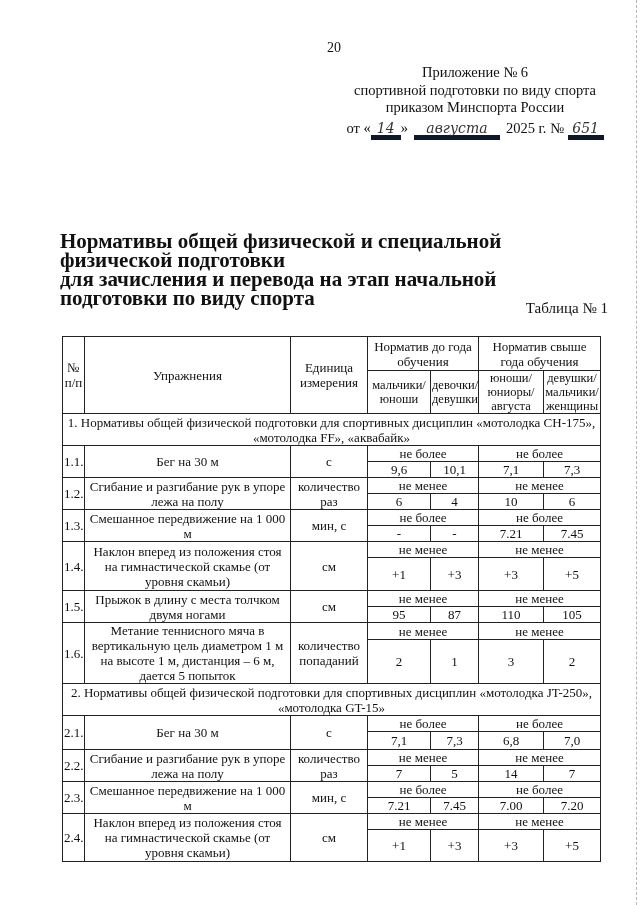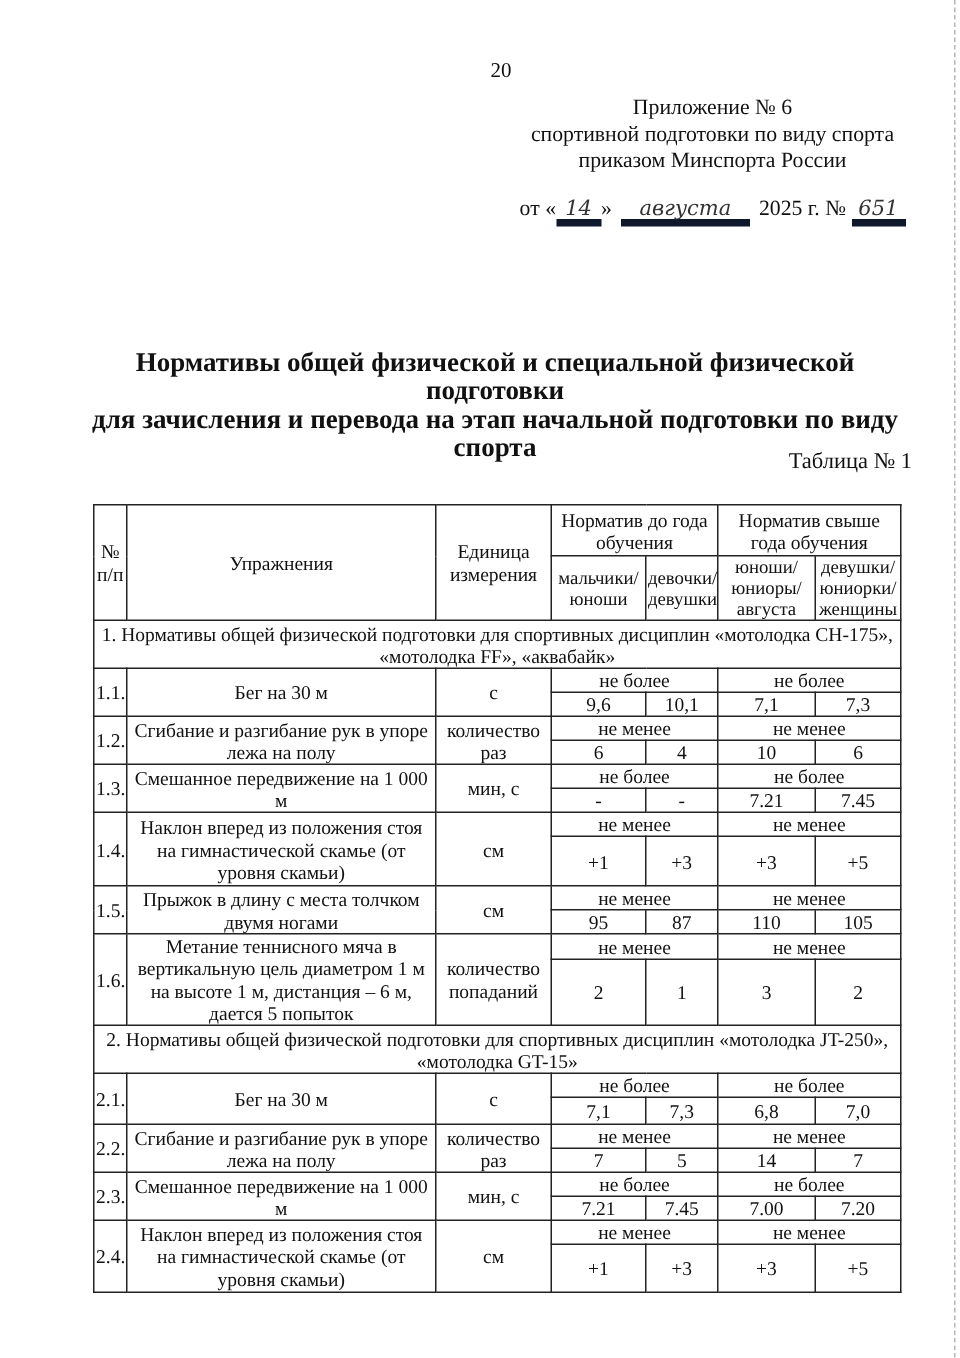--- a/index.html
+++ b/index.html
@@ -20,25 +20,25 @@
       position: absolute; top: 64px; left: 330px; width: 290px;
       text-align: center; font-size: 14.5px; line-height: 17.5px;
     }
     .approval .line { display: block; white-space: nowrap; }
     .hw {
       font-family: "DejaVu Serif", serif; font-style: italic;
       color: #333; font-size: 14px; display: inline-block;
       border-bottom: 5px solid #0f172a; line-height: 14px; text-align: center;
     }
     .hw.day { width: 30px; }
-    .hw.month { width: 86px; margin: 15px 6px; }
+    .hw.month { width: 86px; margin: 4px 6px; }
     .hw.num { width: 36px; }
     .title {
       position: absolute; top: 232px; left: 60px; width: 540px;
-      text-align: center; font-weight: bold; font-size: 18px; line-height: 19px;
+      font-weight: bold; font-size: 21px; line-height: 19px;
     }
     .table-label {
       position: absolute; top: 300px; right: 32px;
       font-size: 15px;
     }
     table.norms {
       position: absolute; left: 62px; top: 336px; width: 538px;
       border-collapse: collapse; table-layout: fixed;
       font-size: 13px; line-height: 15px;
     }
@@ -87,21 +87,21 @@
       <th rowspan="2">№ п/п</th>
       <th rowspan="2">Упражнения</th>
       <th rowspan="2">Единица измерения</th>
       <th colspan="2">Норматив до года обучения</th>
       <th colspan="2">Норматив свыше года обучения</th>
     </tr>
     <tr style="height:42px">
       <th class="sub">мальчики/ юноши</th>
       <th class="sub">девочки/ девушки</th>
       <th class="sub">юноши/ юниоры/ августа</th>
-      <th class="sub">девушки/ юниорки/ женщины</th>
+      <th class="sub">девушки/ мальчики/ женщины</th>
     </tr>
   </thead>
   <tbody id="tbody">
       <tr style="height: 32px;">
         <td colspan="7">1. Нормативы общей физической подготовки для спортивных дисциплин «мотолодка СН-175», «мотолодка FF», «аквабайк»</td>
       </tr>
       <tr style="height: 15px;">
         <td rowspan="2" class="num">1.1.</td>
         <td rowspan="2">Бег на 30 м</td>
         <td rowspan="2">с</td>

